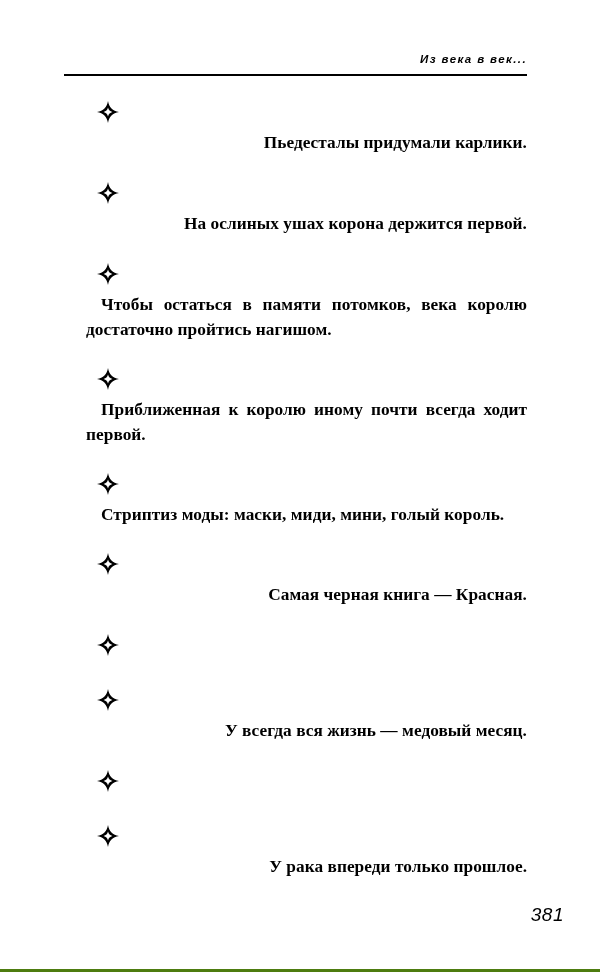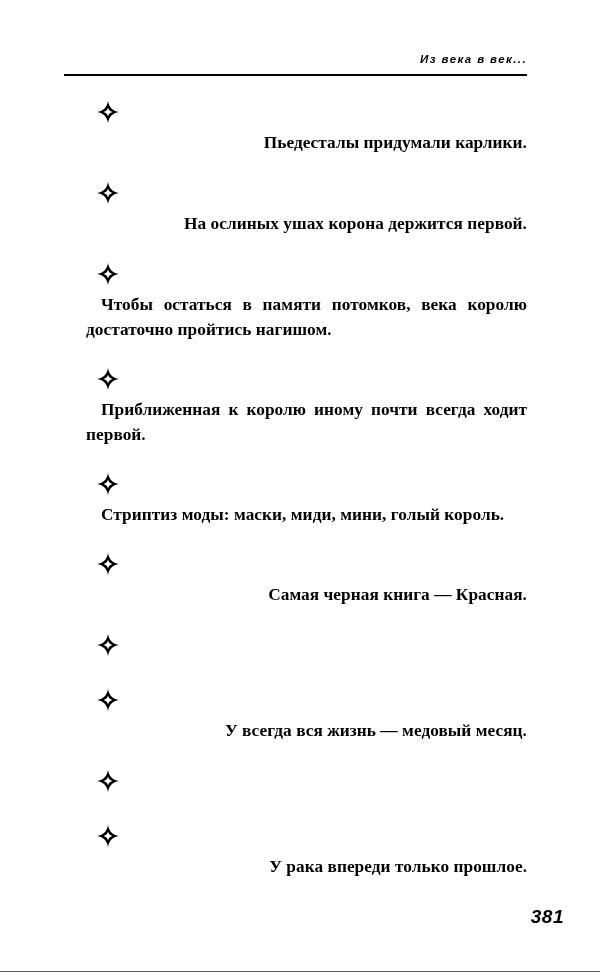--- a/index.html
+++ b/index.html
@@ -9,21 +9,21 @@
     background: #ffffff;
   }
 
   .page {
     position: relative;
     width: 600px;
     height: 972px;
     margin: 0 auto;
     background: #ffffff;
     box-sizing: border-box;
-    border-bottom: 1px solid #4d7c0f;
+    border-bottom: 3px solid #4d7c0f;
     overflow: hidden;
     font-family: "Liberation Serif", "DejaVu Serif", serif;
     color: #000000;
   }
 
   
   .running-head {
     position: absolute;
     left: 64px;
     top: 52px;
@@ -100,21 +100,21 @@
     height: 20px;
   }
 
   
   .folio {
     position: absolute;
     right: 36px;
     bottom: 43px;
     font-family: "Liberation Sans", "DejaVu Sans", sans-serif;
     font-style: italic;
-    font-weight: bold;
+    font-weight: normal;
     font-size: 19px;
     letter-spacing: 0.5px;
   }
 </style>
 </head>
 <body>
 
 <div class="page">
 
   <div class="running-head">

